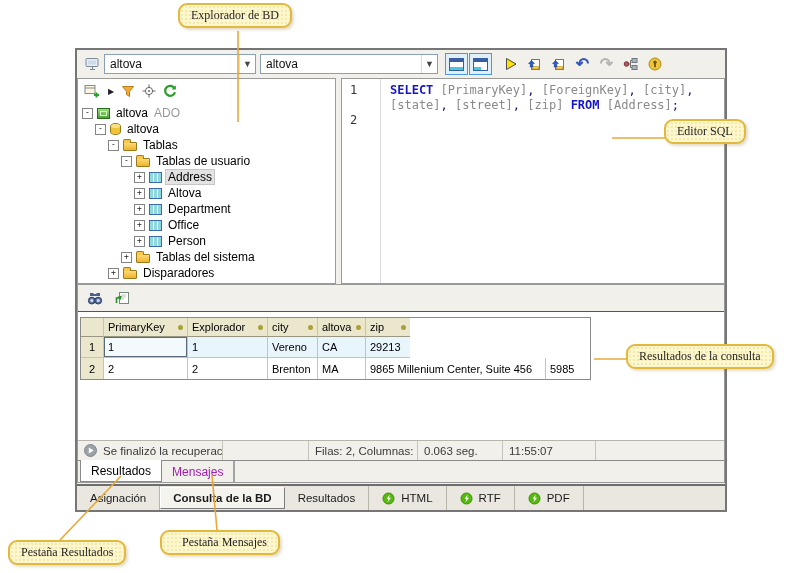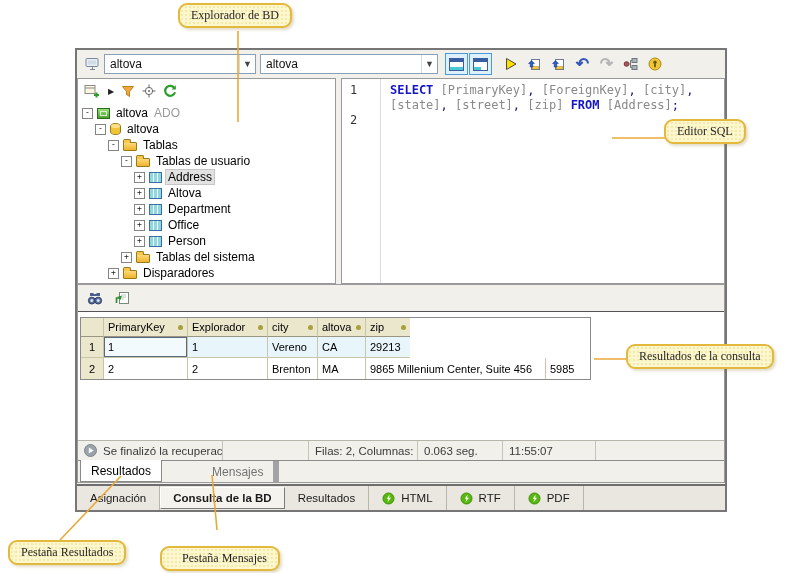--- a/index.html
+++ b/index.html
@@ -103,21 +103,21 @@
               border-top:1px solid #b8b5aa;display:flex;align-items:center;font-size:11.5px;
               color:var(--status-text);box-sizing:border-box;}
   .status-sec{height:100%;display:flex;align-items:center;border-right:1px solid #c6c3b8;
               box-sizing:border-box;padding:0 6px;flex:none;overflow:hidden;white-space:nowrap;}
   .status-sec.grow{flex:1;border-right:none;}
   
   .res-tabs{position:absolute;left:0;bottom:0;right:0;height:22px;background:var(--chrome-bg);
             border-top:1px solid #8a8a8a;display:flex;align-items:stretch;padding-left:2px;box-sizing:border-box;}
   .rtab{display:flex;align-items:center;padding:0 10px;font-size:12px;}
   .rtab.active{background:#fff;border:1px solid #8a8a8a;border-top:none;margin-top:-1px;color:#000;}
-  .rtab.inactive{color:#737373;border-right:6px solid #a3a3a3;margin-left:40px;}
+  .rtab.inactive{color:#a21caf;border-right:2px solid #a3a3a3;}
   
   .bottom-tabs{position:absolute;left:0;right:0;top:434px;height:26px;border-top:2px solid #6e6e6e;
                background:#e9e7df;display:flex;align-items:stretch;font-size:11.5px;box-sizing:border-box;}
   .btab{display:flex;align-items:center;gap:6px;padding:0 13px;border-right:1px solid #b8b5aa;color:#1a1a1a;}
   .btab.active{background:#f4f3ee;border:1px solid #8c8c8c;border-color:#fff #7c7c7c #7c7c7c #fff;
                font-weight:bold;margin:1px 0;padding:0 12px;}
   svg{display:block;}
 </style>
 </head>
 <body>
@@ -129,21 +129,21 @@
     <line x1="612" y1="138" x2="666" y2="138" stroke="#e9a93a" stroke-width="1.6"></line>
     <line x1="594" y1="359" x2="628" y2="359" stroke="#e9a93a" stroke-width="1.6"></line>
     <line x1="60" y1="540" x2="121" y2="476" stroke="#e9a93a" stroke-width="1.6"></line>
     <line x1="217" y1="530" x2="212" y2="475" stroke="#e9a93a" stroke-width="1.6"></line>
   </svg>
 
   <div class="callout" style="left:178px;top:3px;">Explorador de BD</div>
   <div class="callout" style="left:664px;top:119px;">Editor SQL</div>
   <div class="callout" style="left:626px;top:344px;">Resultados de la consulta</div>
   <div class="callout" style="left:8px;top:540px;">Pestaña Resultados</div>
-  <div class="callout" style="left:160px;top:546px;padding-left:20px;">Pestaña Mensajes</div>
+  <div class="callout" style="left:160px;top:530px;padding-left:20px;">Pestaña Mensajes</div>
 
   <div class="window">
 
     <div class="main-toolbar">
       <span class="tb-icon">
         <svg width="15" height="14" viewBox="0 0 15 14">
             <rect x="1" y="1.5" width="12" height="8" rx="1" fill="#e8eef4" stroke="#7a8a9a"></rect>
             <rect x="3" y="3.5" width="8" height="4" fill="#cfdce8"></rect>
             <path d="M5 12.5h5M7.5 9.5v3" stroke="#7a8a9a" fill="none"></path>
           </svg>

